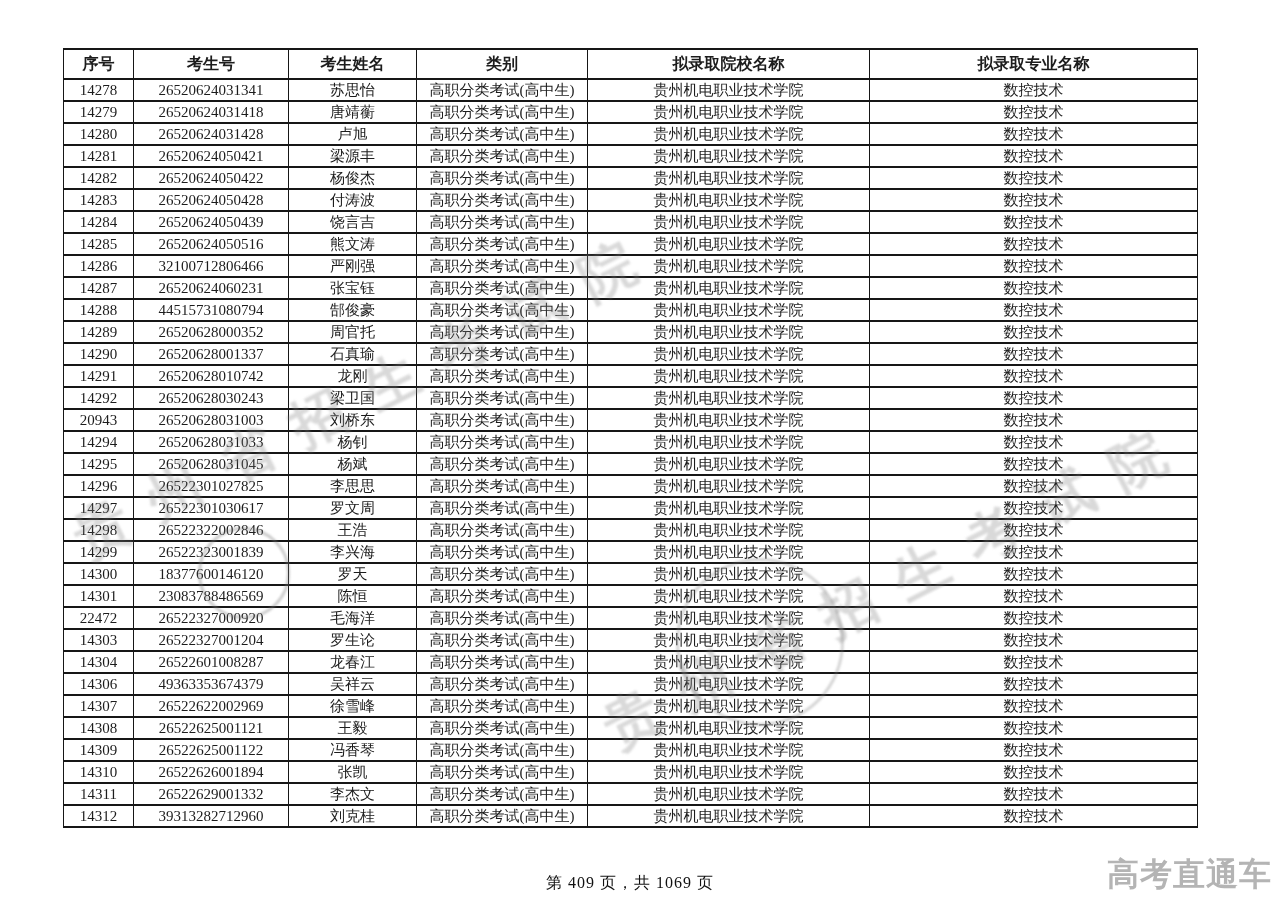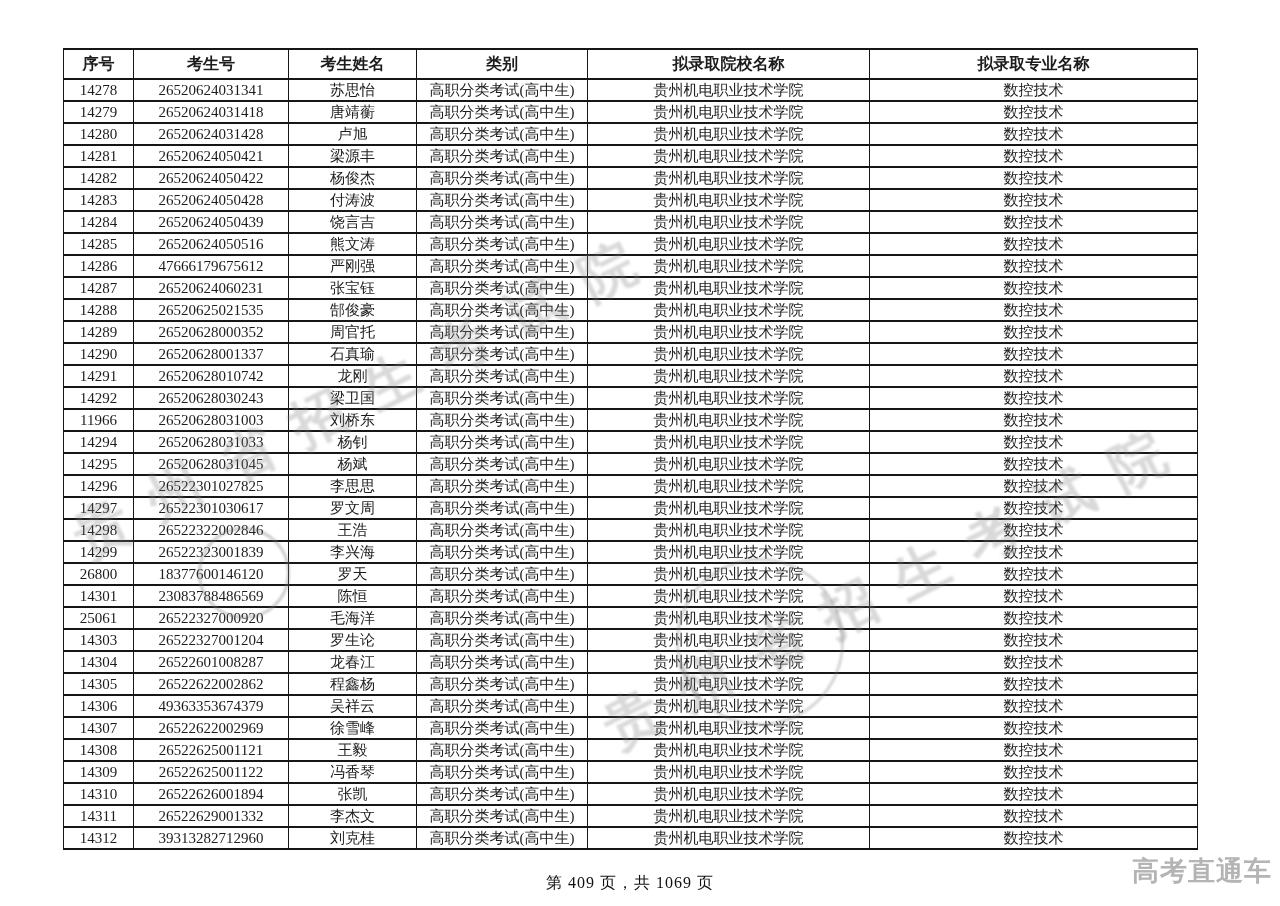--- a/index.html
+++ b/index.html
@@ -87,21 +87,21 @@
     left: 63px; top: 873px;
     width: 1134px;
     text-align: center;
     font-size: 16px;
     color: #111;
     letter-spacing: 1px;
   }
   .brand {
     position: absolute;
     right: 8px; top: 853px;
-    font-size: 27px;
+    font-size: 32px;
     font-weight: bold;
     color: #b4b4b4;
     font-family: "Liberation Sans", sans-serif;
     letter-spacing: 1px;
   }
 </style>
 </head>
 <body>
 
 <div class="page">
@@ -190,37 +190,37 @@
         <tr>
           <td>14285</td>
           <td>26520624050516</td>
           <td>熊文涛</td>
           <td>高职分类考试(高中生)</td>
           <td>贵州机电职业技术学院</td>
           <td>数控技术</td>
         </tr>
         <tr>
           <td>14286</td>
-          <td>47666179675612</td>
+          <td>32100712806466</td>
           <td>严刚强</td>
           <td>高职分类考试(高中生)</td>
           <td>贵州机电职业技术学院</td>
           <td>数控技术</td>
         </tr>
         <tr>
           <td>14287</td>
           <td>26520624060231</td>
           <td>张宝钰</td>
           <td>高职分类考试(高中生)</td>
           <td>贵州机电职业技术学院</td>
           <td>数控技术</td>
         </tr>
         <tr>
           <td>14288</td>
-          <td>26520625021535</td>
+          <td>44515731080794</td>
           <td>郜俊豪</td>
           <td>高职分类考试(高中生)</td>
           <td>贵州机电职业技术学院</td>
           <td>数控技术</td>
         </tr>
         <tr>
           <td>14289</td>
           <td>26520628000352</td>
           <td>周官托</td>
           <td>高职分类考试(高中生)</td>
@@ -245,21 +245,21 @@
         </tr>
         <tr>
           <td>14292</td>
           <td>26520628030243</td>
           <td>梁卫国</td>
           <td>高职分类考试(高中生)</td>
           <td>贵州机电职业技术学院</td>
           <td>数控技术</td>
         </tr>
         <tr>
-          <td>11966</td>
+          <td>20943</td>
           <td>26520628031003</td>
           <td>刘桥东</td>
           <td>高职分类考试(高中生)</td>
           <td>贵州机电职业技术学院</td>
           <td>数控技术</td>
         </tr>
         <tr>
           <td>14294</td>
           <td>26520628031033</td>
           <td>杨钊</td>
@@ -301,37 +301,37 @@
         </tr>
         <tr>
           <td>14299</td>
           <td>26522323001839</td>
           <td>李兴海</td>
           <td>高职分类考试(高中生)</td>
           <td>贵州机电职业技术学院</td>
           <td>数控技术</td>
         </tr>
         <tr>
-          <td>26800</td>
+          <td>14300</td>
           <td>18377600146120</td>
           <td>罗天</td>
           <td>高职分类考试(高中生)</td>
           <td>贵州机电职业技术学院</td>
           <td>数控技术</td>
         </tr>
         <tr>
           <td>14301</td>
           <td>23083788486569</td>
           <td>陈恒</td>
           <td>高职分类考试(高中生)</td>
           <td>贵州机电职业技术学院</td>
           <td>数控技术</td>
         </tr>
         <tr>
-          <td>25061</td>
+          <td>22472</td>
           <td>26522327000920</td>
           <td>毛海洋</td>
           <td>高职分类考试(高中生)</td>
           <td>贵州机电职业技术学院</td>
           <td>数控技术</td>
         </tr>
         <tr>
           <td>14303</td>
           <td>26522327001204</td>
           <td>罗生论</td>
@@ -341,28 +341,20 @@
         </tr>
         <tr>
           <td>14304</td>
           <td>26522601008287</td>
           <td>龙春江</td>
           <td>高职分类考试(高中生)</td>
           <td>贵州机电职业技术学院</td>
           <td>数控技术</td>
         </tr>
         <tr>
-          <td>14305</td>
-          <td>26522622002862</td>
-          <td>程鑫杨</td>
-          <td>高职分类考试(高中生)</td>
-          <td>贵州机电职业技术学院</td>
-          <td>数控技术</td>
-        </tr>
-        <tr>
           <td>14306</td>
           <td>49363353674379</td>
           <td>吴祥云</td>
           <td>高职分类考试(高中生)</td>
           <td>贵州机电职业技术学院</td>
           <td>数控技术</td>
         </tr>
         <tr>
           <td>14307</td>
           <td>26522622002969</td>

